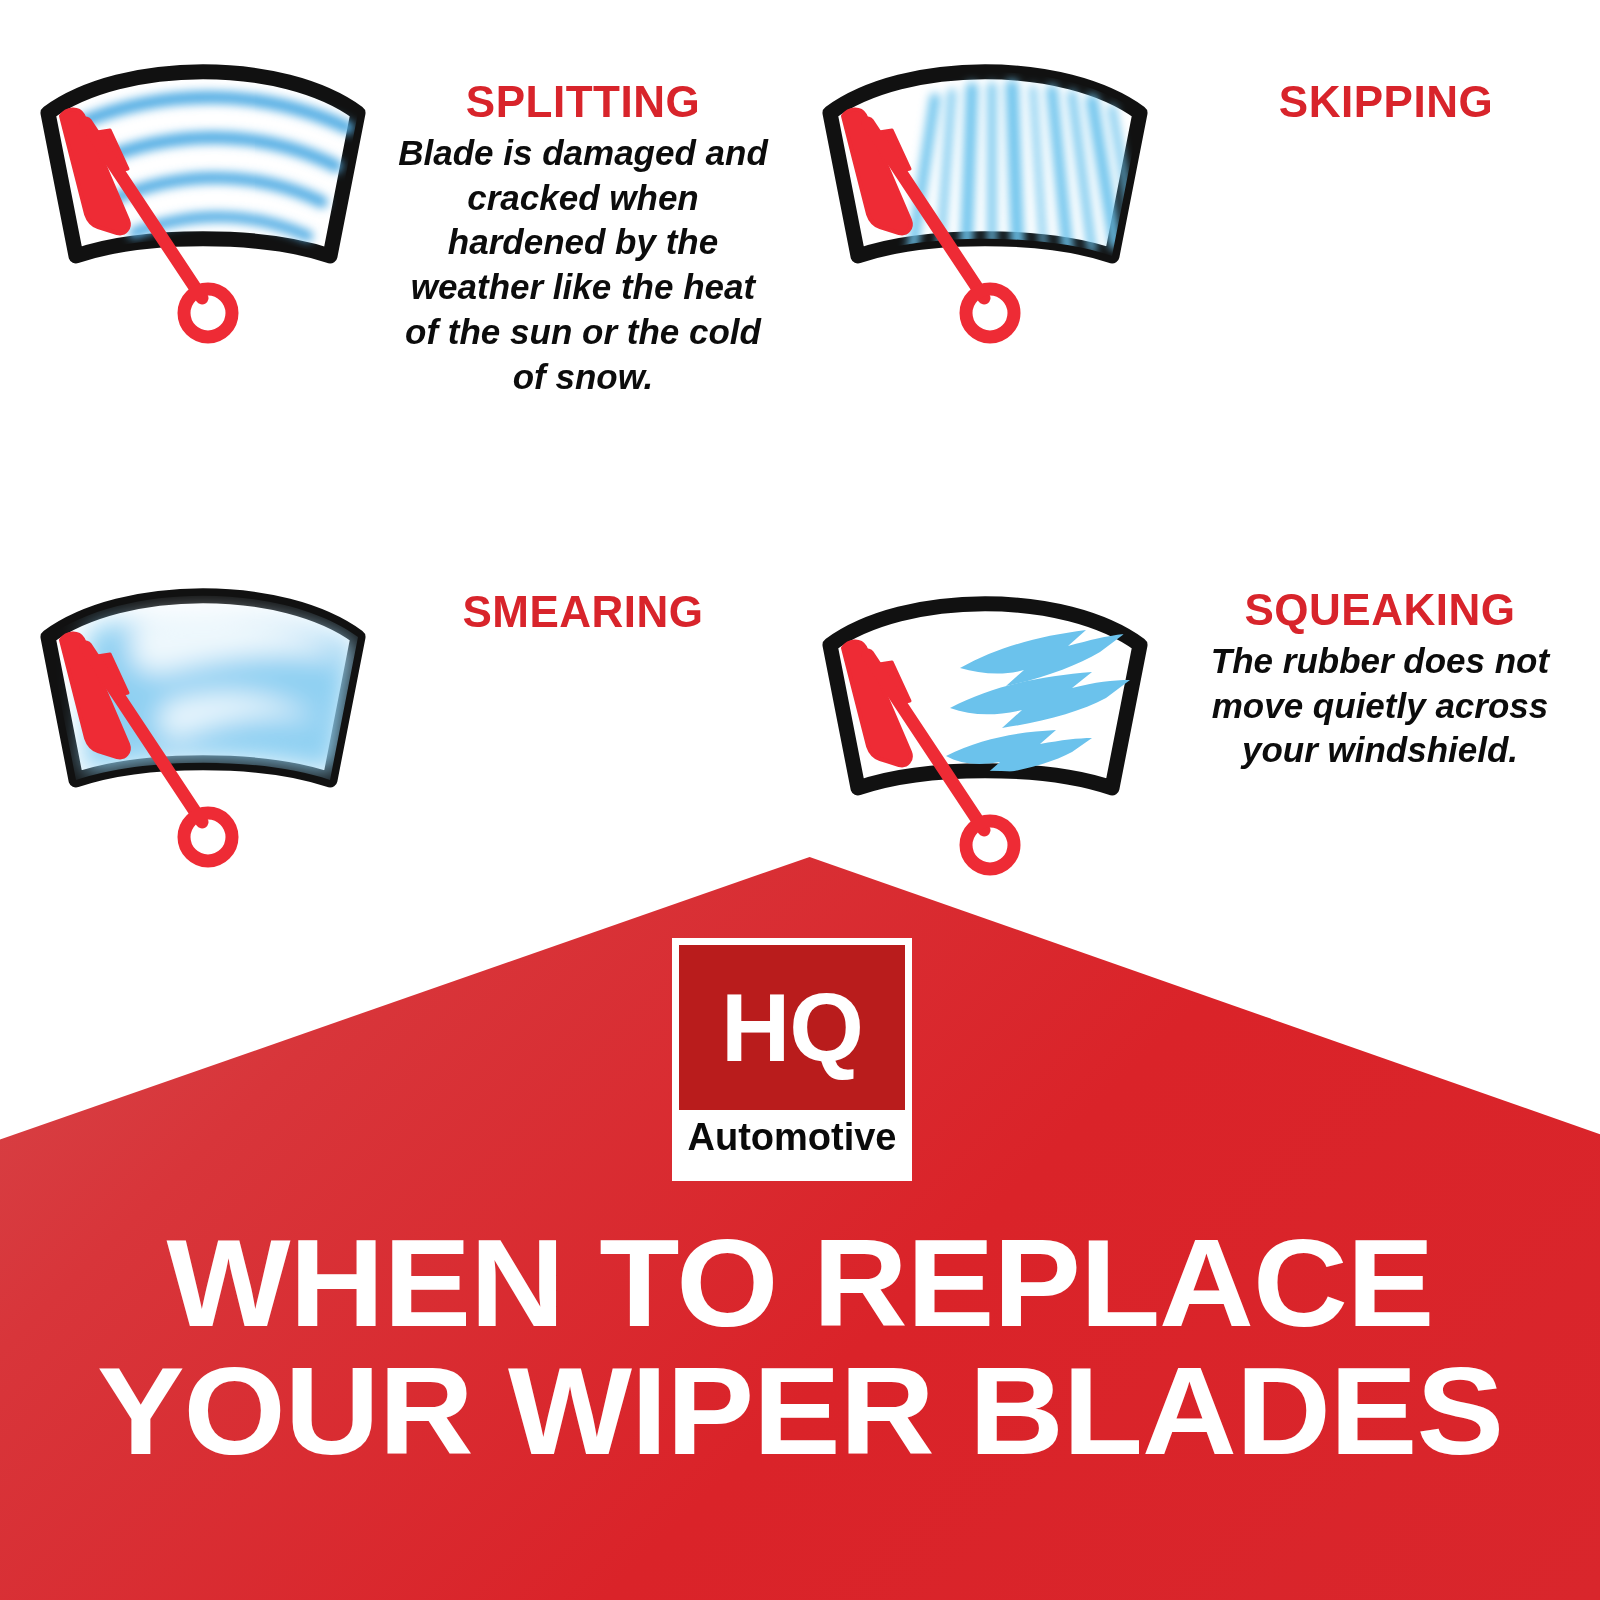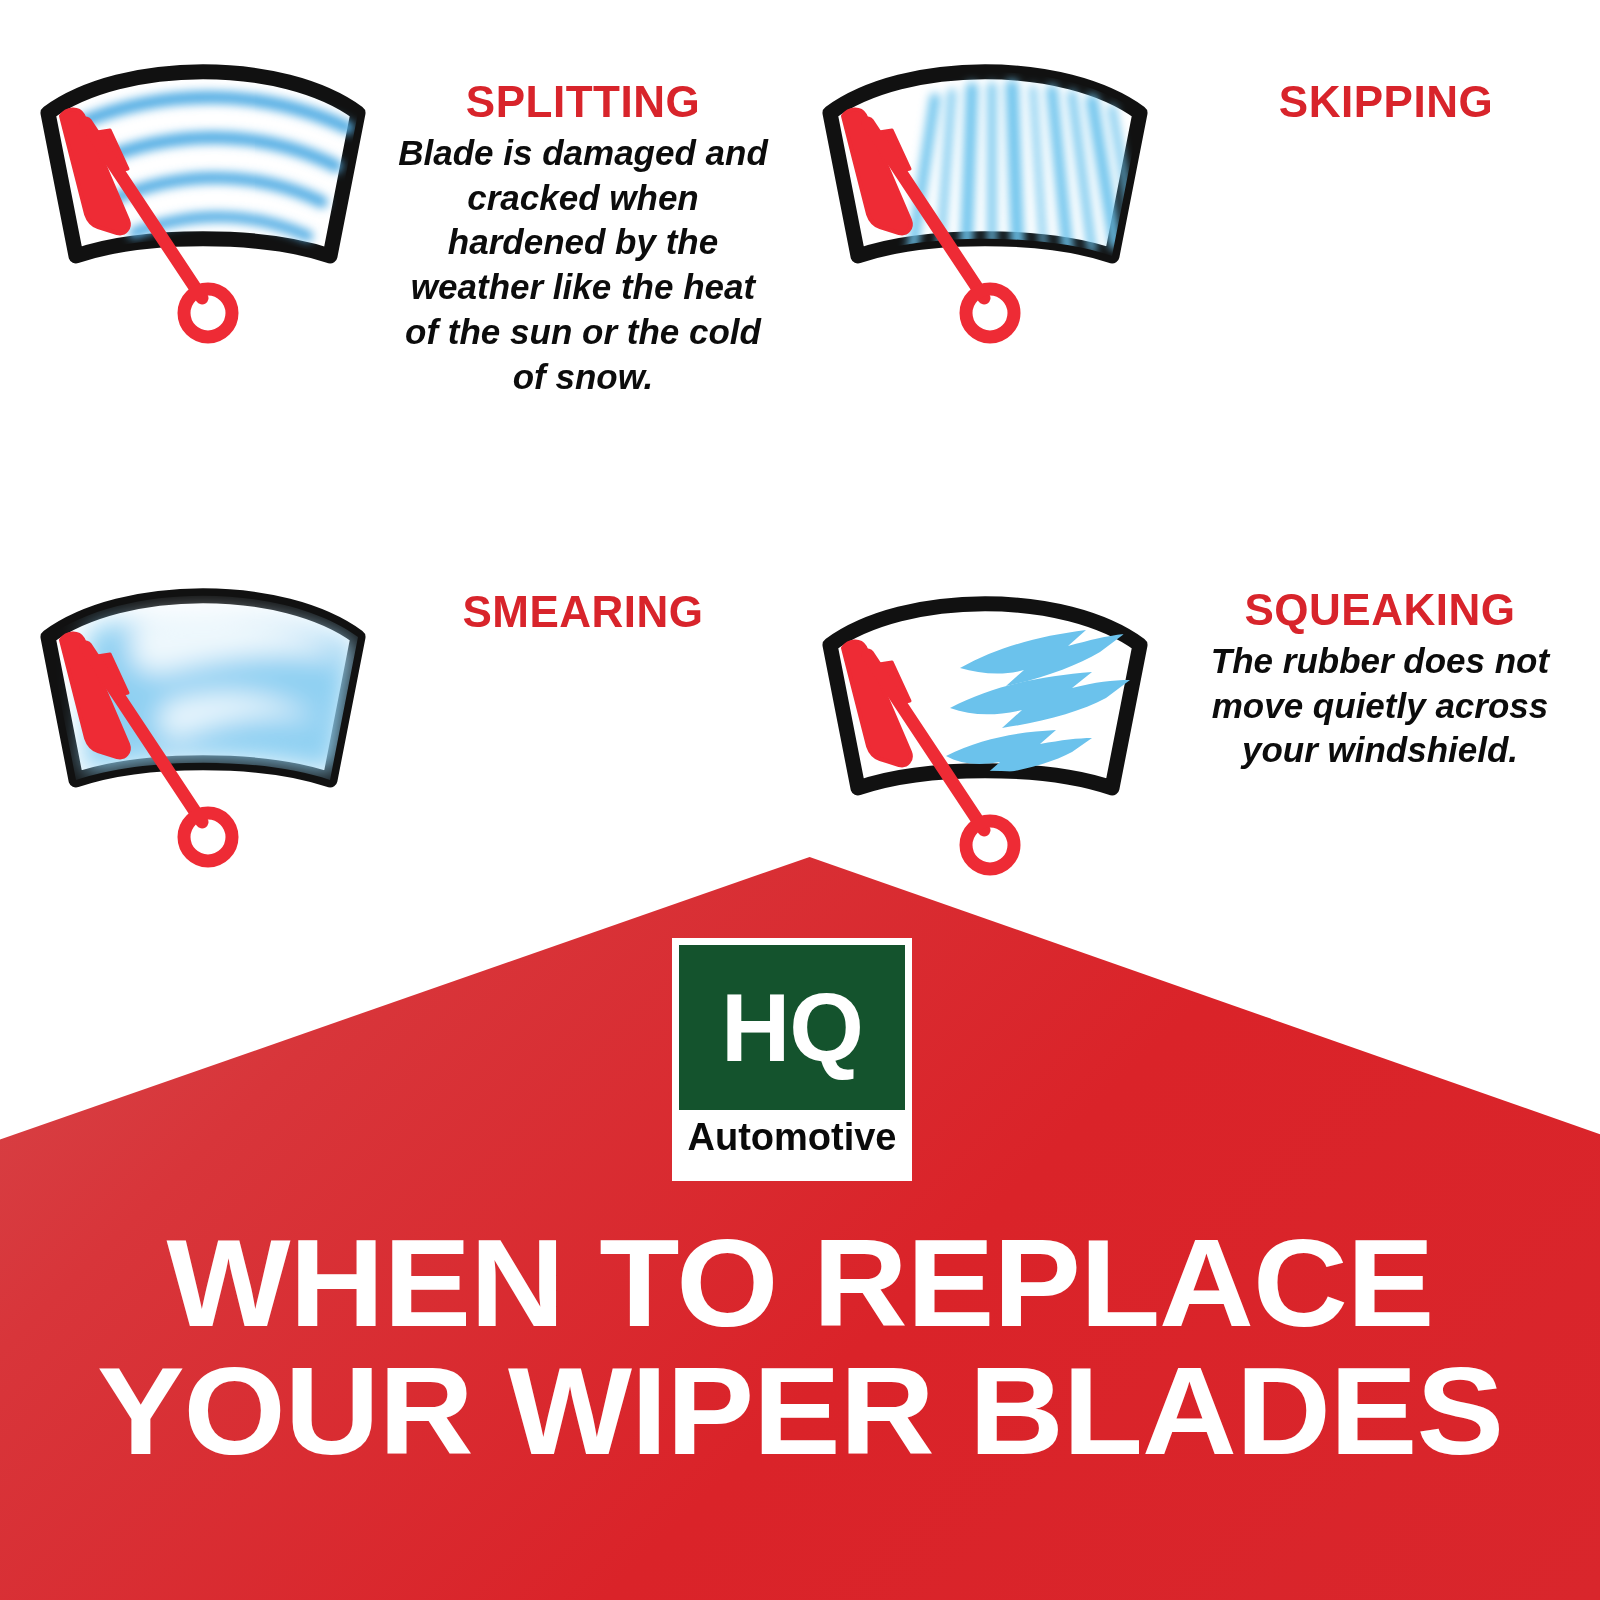--- a/index.html
+++ b/index.html
@@ -95,21 +95,21 @@
     position: absolute;
     left: 672px; top: 938px;
     width: 240px; height: 243px;
     background: #ffffff;
     box-sizing: border-box;
     padding: 7px;
   }
   #logo-square {
     width: 100%;
     height: 165px;
-    background: #14532d;
+    background: #b91c1c;
     display: flex;
     align-items: center;
     justify-content: center;
   }
   #logo-hq {
     color: #ffffff;
     font-size: 96px;
     font-weight: bold;
     line-height: 1;
     letter-spacing: -1px;

